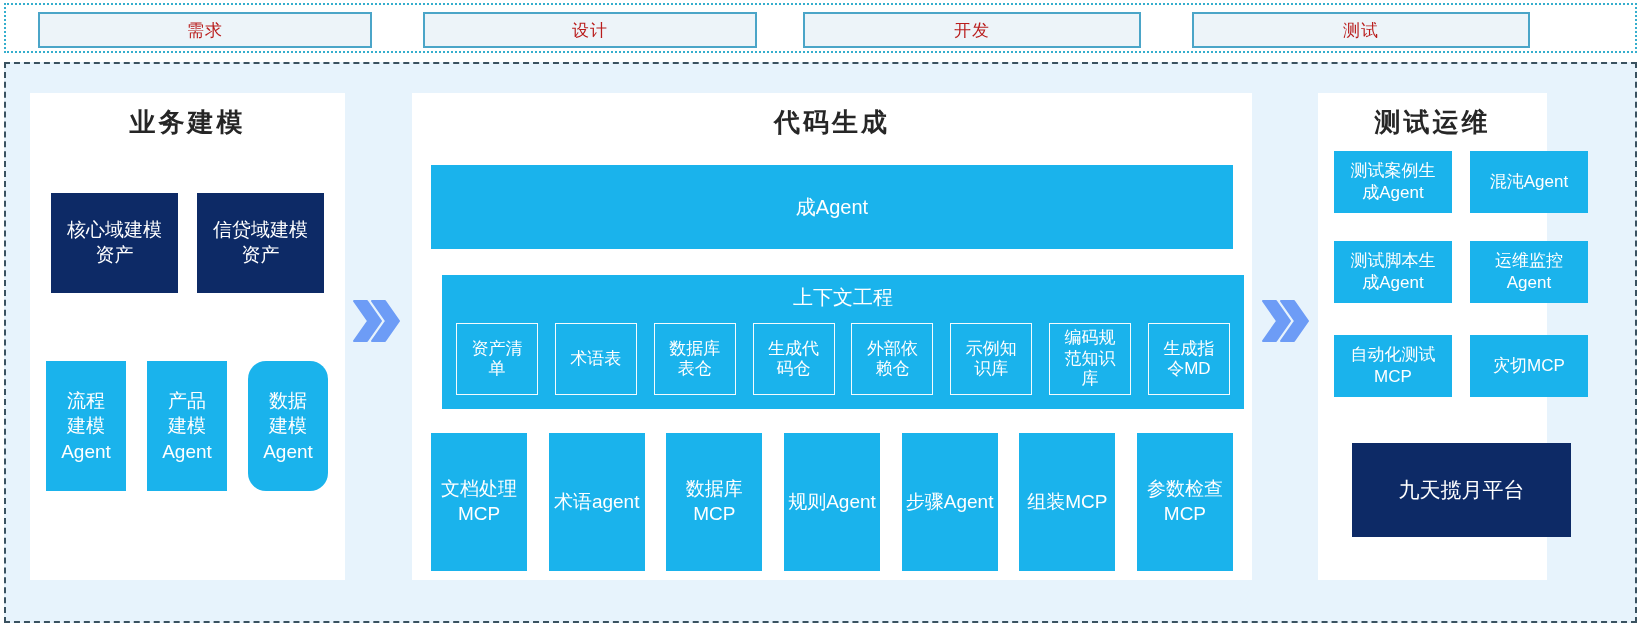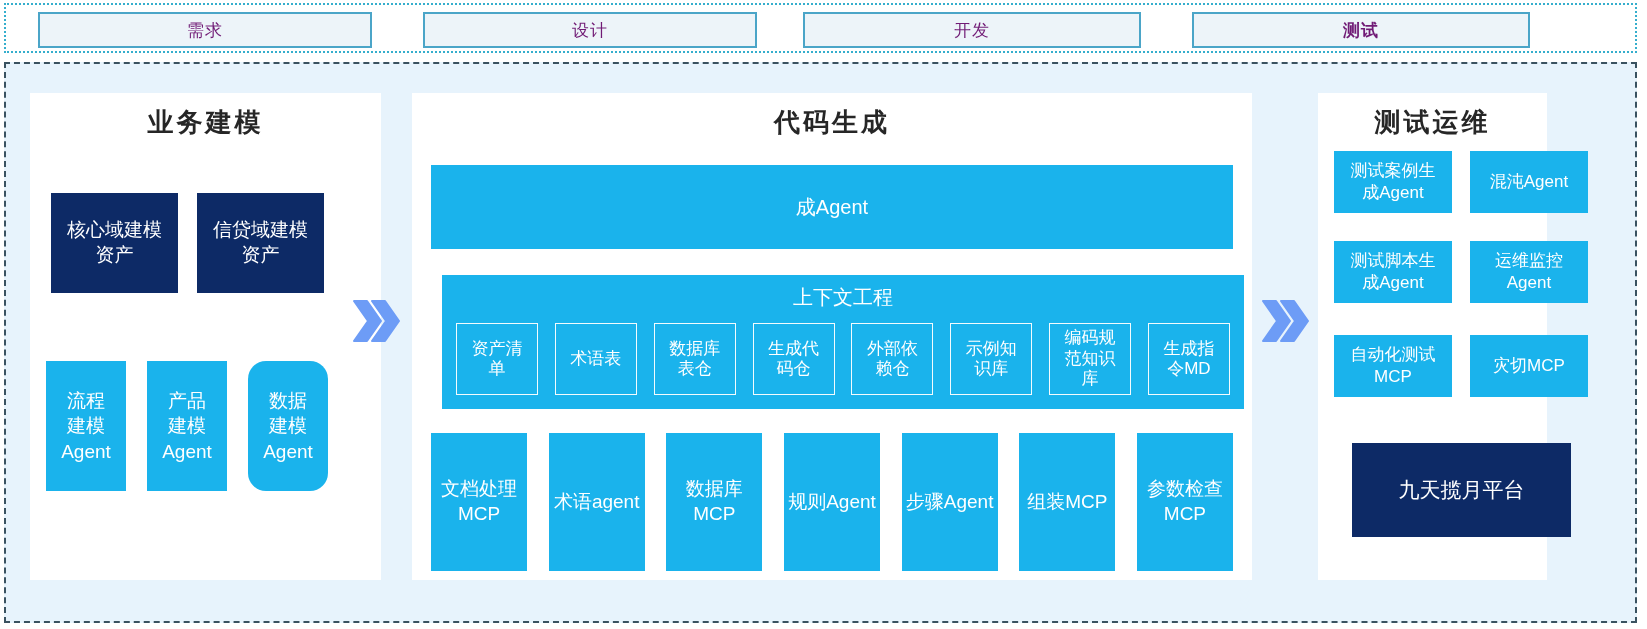--- a/index.html
+++ b/index.html
@@ -11,35 +11,35 @@
   .box-flex{display:flex;align-items:center;justify-content:center;text-align:center;}
   .preline{white-space:pre-line;}
 
   
   .top-band{
     position:absolute;left:4px;top:3px;width:1633px;height:50px;box-sizing:border-box;
     background:#ffffff;border:2px dotted #35aecd;
   }
   .phase-box{
     position:absolute;top:7px;height:36px;box-sizing:border-box;
-    background:#edf4f9;border:2px solid #4ba5c8;color:#701a75;
+    background:#edf4f9;border:2px solid #4ba5c8;color:#b91c1c;
     font-size:17px;letter-spacing:1px;
   }
   .pb0{left:32px;width:334px;}
   .pb1{left:417px;width:334px;}
   .pb2{left:797px;width:338px;}
-  .pb3{left:1186px;width:338px;font-weight:bold;}
+  .pb3{left:1186px;width:338px;}
 
   
   .main-band{
     position:absolute;left:4px;top:62px;width:1633px;height:561px;box-sizing:border-box;
     background:#e7f3fc;border:2px dashed #3a5260;
   }
   .panel{position:absolute;top:29px;height:487px;background:#ffffff;}
-  .panel-left{left:24px;width:315px;padding-left:36px;}
+  .panel-left{left:24px;width:315px;}
   .panel-mid{left:406px;width:840px;}
   .panel-right{left:1312px;width:229px;}
   .panel-title{
     position:absolute;left:0;right:0;top:12px;text-align:center;
     font-size:26px;font-weight:bold;color:#262626;letter-spacing:3px;
   }
 
   .cyan{background:#1ab3ec;color:#ffffff;}
   .navy{background:#0d2a66;color:#ffffff;border-radius:0;}
 

